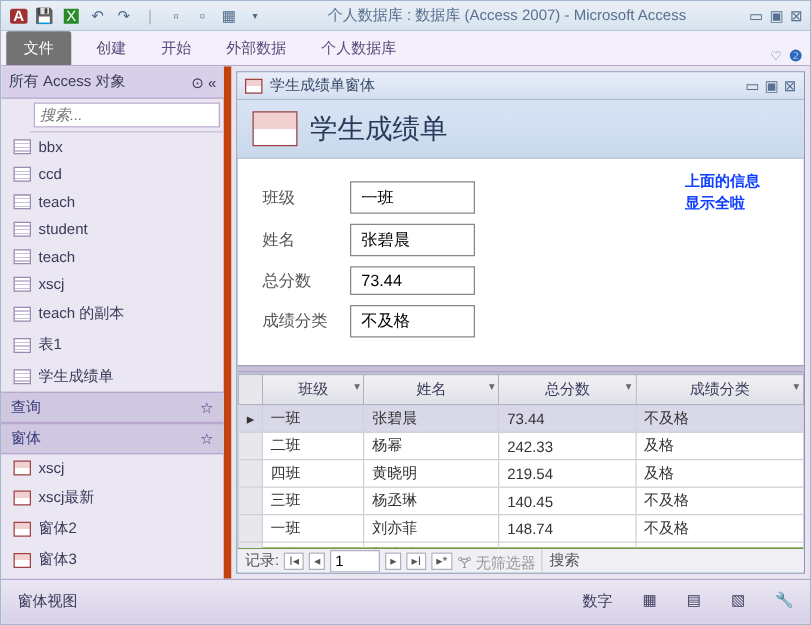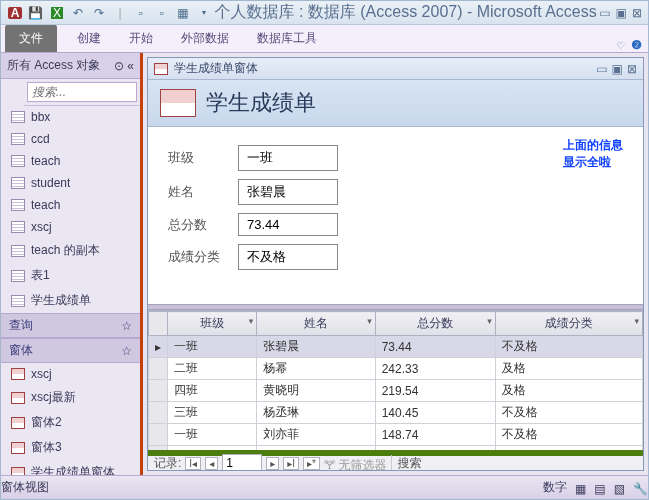--- a/index.html
+++ b/index.html
@@ -1,62 +1,62 @@
 <!DOCTYPE html>
 <html><head>
 <meta charset="utf-8">
 <style>
 *{box-sizing:border-box;margin:0;padding:0;font-family:"Microsoft YaHei",SimSun,Arial,sans-serif;font-size:12px;}
 body{background:#fff;width:649px;height:500px;overflow:hidden;}
 .outer{border:1px solid #a3b8cc;width:649px;height:500px;display:flex;flex-direction:column;}
 .titlebar{height:24px;background:linear-gradient(#eaf0f6,#d7e3ef);display:flex;align-items:center;padding:0 6px;border-bottom:1px solid #b8c8d8;}
 .titlebar .qat{display:flex;gap:5px;align-items:center;}
 .titlebar .qat .ico{width:16px;height:16px;display:flex;align-items:center;justify-content:center;color:#4a6a8a;}
-.titlebar .apptitle{flex:1;text-align:center;color:#5a7090;font-size:16px;}
+.titlebar .apptitle{flex:1;text-align:center;color:#5a7090;font-size:12px;}
 .titlebar .winctl{display:flex;gap:5px;color:#5a7090;}
 .ribbon-tabs{height:28px;background:#f4f0fb;display:flex;align-items:flex-end;padding-left:4px;border-bottom:1px solid #b8a8d0;}
 .ribbon-tabs .tab{padding:5px 14px;color:#5a4a7a;cursor:pointer;}
 .ribbon-tabs .tab.file{background:#737373;color:#fff;border-radius:2px 2px 0 0;margin-right:6px;}
 .ribbon-tabs .spacer{flex:1;}
 .ribbon-tabs .help{color:#5a7090;padding:0 6px;display:flex;gap:6px;align-items:center;}
 .body{flex:1;display:flex;overflow:hidden;background:#e8e4f0;}
-.navpane{width:142px;background:#eae6f2;border-right:3px solid #c2410c;display:flex;flex-direction:column;}
+.navpane{width:184px;background:#eae6f2;border-right:6px solid #c2410c;display:flex;flex-direction:column;}
 .nav-hdr{background:#d8d0e8;padding:4px 6px;display:flex;align-items:center;justify-content:space-between;border-bottom:1px solid #b8a8d0;color:#3a3a5a;}
 .nav-search{padding:3px;border-bottom:1px solid #c8c0d8;margin-left:23px;}
 .nav-search input{width:100%;border:1px solid #b8a8d0;padding:2px 4px;font-style:italic;color:#888;}
 .nav-body{flex:1;overflow:auto;}
 .nav-item{display:flex;align-items:center;gap:6px;padding:4px 10px;color:#3a3a5a;cursor:pointer;}
 .nav-cat{background:#d0c8e0;padding:3px 8px;color:#3a3a7a;display:flex;justify-content:space-between;align-items:center;border-top:1px solid #b8a8d0;border-bottom:1px solid #b8a8d0;}
 .tbl-ico{width:14px;height:12px;border:1px solid #9a8ab0;background:repeating-linear-gradient(#fff,#fff 2px,#c8c0d8 2px,#c8c0d8 3px);}
 .frm-ico{width:14px;height:12px;border:1px solid #a04040;background:linear-gradient(#f0d0d0 50%,#fff 50%);}
 .main{flex:1;display:flex;flex-direction:column;padding:4px;gap:2px;overflow:hidden;}
 .subwin{border:1px solid #8898b8;background:#fff;display:flex;flex-direction:column;flex:1;}
 .subwin-title{height:22px;background:linear-gradient(#e8eef8,#d4dff0);display:flex;align-items:center;padding:0 6px;gap:6px;color:#3a4a6a;border-bottom:1px solid #a8b8d0;}
 .subwin-title .winctl{margin-left:auto;display:flex;gap:4px;color:#5a7090;}
 .form-hdr{background:linear-gradient(#d8e4f4,#c8d8ec);padding:8px 12px;display:flex;align-items:center;gap:10px;border-bottom:1px solid #a8b8d0;}
 .form-hdr .big-ico{width:36px;height:28px;border:1px solid #a04040;background:linear-gradient(#f0d0d0 50%,#fff 50%);}
 .form-hdr .title{font-size:22px;color:#2a3a5a;}
 .form-body{flex:1;position:relative;padding:10px 20px;overflow:hidden;}
 .form-row{display:flex;align-items:center;margin:8px 0;}
 .form-row label{width:70px;color:#555;font-size:13px;}
 .form-row .val{border:1px solid #888;padding:3px 8px;min-width:100px;background:#fff;font-size:13px;}
-.annot{position:absolute;right:20px;top:10px;color:#1040ff;font-size:15px;font-weight:bold;line-height:1.4;text-align:left;}
+.annot{position:absolute;right:35px;top:10px;color:#1040ff;font-size:15px;font-weight:bold;line-height:1.4;text-align:left;}
 .splitter{height:6px;background:#c8c0d8;border-top:1px solid #a8a0b8;border-bottom:1px solid #a8a0b8;}
 .grid-wrap{height:160px;overflow:hidden;display:flex;flex-direction:column;border-top:1px solid #a8b8d0;}
 .grid{flex:1;overflow:auto;}
 table{border-collapse:collapse;width:100%;}
 th{background:linear-gradient(#f0f0f4,#e0e0e8);border:1px solid #b0b0c0;padding:3px 6px;color:#3a3a5a;font-weight:normal;position:relative;}
 th .dd{position:absolute;right:3px;top:4px;font-size:9px;color:#666;}
 td{border:1px solid #d0d0d8;padding:2px 6px;color:#333;}
 tr.sel td{background:#d8d8e8;}
-.reccnt{height:20px;background:#f0f0f4;border-top:6px solid #4d7c0f;display:flex;align-items:center;padding:0 6px;gap:4px;color:#555;font-size:11px;}
+.reccnt{height:20px;background:#f0f0f4;border-top:1px solid #4d7c0f;display:flex;align-items:center;padding:0 6px;gap:4px;color:#555;font-size:11px;}
 .reccnt .btn{border:1px solid #b0b0c0;background:#fff;padding:0 3px;cursor:pointer;font-size:10px;}
 .reccnt input{width:40px;border:1px solid #b0b0c0;padding:1px 3px;}
-.statusbar{height:24px;background:linear-gradient(#eae6f2,#d8d0e8);border-top:1px solid #b8a8d0;display:flex;align-items:center;padding:0 0;color:#3a3a5a;}
-.statusbar .right{margin-left:auto;display:flex;gap:8px;align-items:flex-end;}
+.statusbar{height:36px;background:linear-gradient(#eae6f2,#d8d0e8);border-top:1px solid #b8a8d0;display:flex;align-items:center;padding:0 13px;color:#3a3a5a;}
+.statusbar .right{margin-left:auto;display:flex;gap:24px;align-items:flex-start;}
 svg{display:block;}
 .sel-hdr{width:14px;background:#e8e8ec;}
 </style>
 </head>
 <body>
 
 <div class="outer">
 
   <div class="titlebar">
     <div class="qat">
@@ -87,21 +87,21 @@
       <span>▣</span>
       <span>⊠</span>
     </div>
   </div>
 
   <div class="ribbon-tabs">
     <div class="tab file">文件</div>
     <div class="tab">创建</div>
     <div class="tab">开始</div>
     <div class="tab">外部数据</div>
-    <div class="tab">数据库工具</div>
+    <div class="tab">个人数据库</div>
     <div class="spacer"></div>
     <div class="help">
       <span style="font-size:10px">♡</span>
       <span style="color:#2a6ac0;font-weight:bold">❷</span>
     </div>
   </div>
 
   <div class="body">
 
     <div class="navpane">

